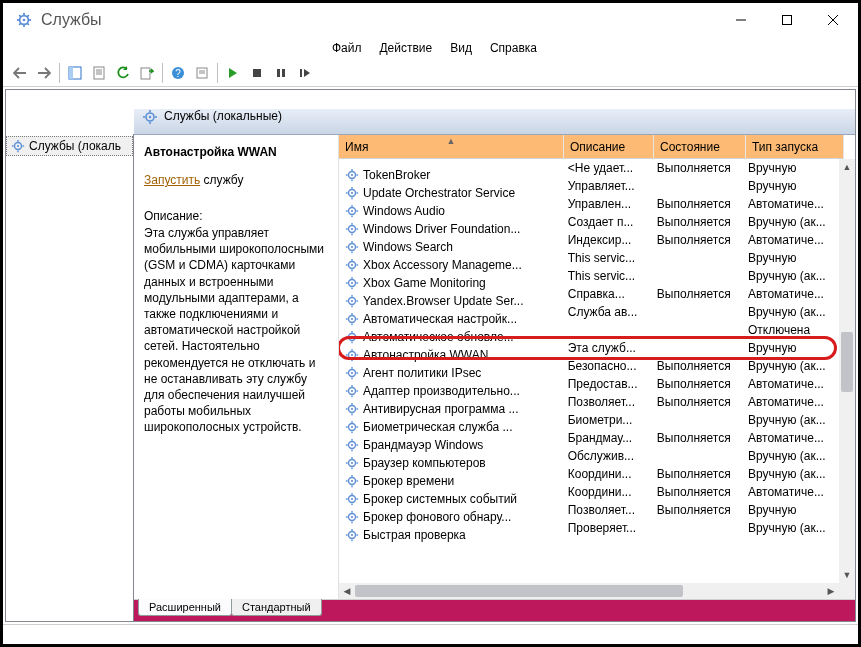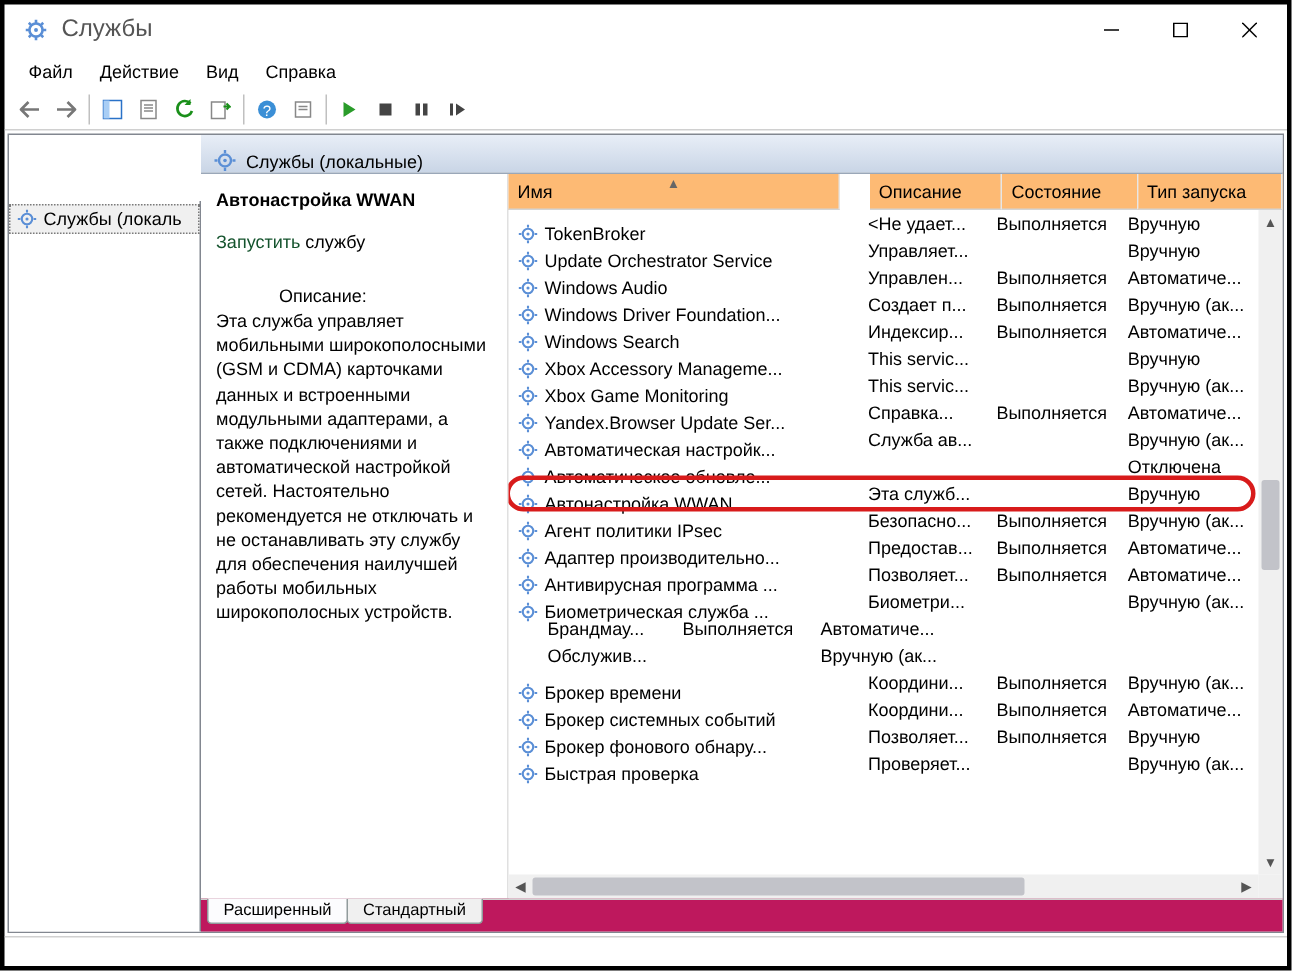--- a/index.html
+++ b/index.html
@@ -3,37 +3,37 @@
 <meta charset="utf-8">
 <style>
 * { box-sizing: border-box; margin: 0; padding: 0; font-family: "Segoe UI", Tahoma, Arial, sans-serif; }
 html, body { width: 861px; height: 647px; overflow: hidden; }
 body { background: #fff; border: 3px solid #000; }
 .window { width: 100%; height: 100%; display: flex; flex-direction: column; }
 .titlebar { height: 34px; display: flex; align-items: center; padding: 0 2px; }
 .titlebar .app-icon { width: 18px; height: 18px; margin: 0 8px 0 10px; display: flex; align-items: center; justify-content: center; }
 .titlebar .title { font-size: 16px; color: #555; flex: 1; }
 .winbtn { width: 46px; height: 30px; display: flex; align-items: center; justify-content: center; font-size: 14px; color: #444; }
-.menubar { height: 22px; display: flex; align-items: center; padding-left: 8px; font-size: 12px; color: #000; gap: 2px; }
+.menubar { height: 22px; display: flex; align-items: center; padding-left: 8px; font-size: 12px; color: #000; gap: 2px; justify-content: center; }
 .menuitem { padding: 2px 8px; }
 .toolbar { height: 28px; display: flex; align-items: center; padding-left: 6px; gap: 2px; border-bottom: 1px solid #d0d0d0; }
 .tbsep { width: 1px; height: 20px; background: #c0c0c0; margin: 0 2px; }
 .tbbtn { width: 22px; height: 22px; display: flex; align-items: center; justify-content: center; border: 1px solid transparent; }
 .body-area { flex: 1; display: flex; min-height: 0; border: 1px solid #828790; margin: 2px; }
 .tree-pane { width: 128px; border-right: 1px solid #828790; background: #fff; padding-top: 2px; margin-top: 44px; }
 .tree-item { display: flex; align-items: center; gap: 4px; padding: 2px 4px; font-size: 12px; background: #fff; }
 .tree-item.sel { background: #f0f0f0; border: 1px dotted #7a7a7a; }
 .detail-pane { flex: 1; display: flex; flex-direction: column; min-width: 0; }
-.pane-header { height: 26px; background: linear-gradient(#e8eef7,#c9d5e6); display: flex; align-items: flex-end; padding-left: 8px; gap: 6px; font-size: 12px; color: #000; border-bottom: 1px solid #9aa7b8; }
+.pane-header { height: 26px; background: linear-gradient(#e8eef7,#c9d5e6); display: flex; align-items: flex-start; padding-left: 8px; gap: 6px; font-size: 12px; color: #000; border-bottom: 1px solid #9aa7b8; margin-top: 19px; }
 .pane-body { flex: 1; display: flex; min-height: 0; }
 .info-col { width: 205px; padding: 10px 10px 10px 10px; border-right: 1px solid #e0e0e0; font-size: 12px; color: #000; }
 .info-col .svc-title { font-weight: bold; margin-bottom: 14px; font-size: 12px; }
 .info-col .action-line { margin-bottom: 22px; }
-.info-col .action-link { color: #14532d; cursor: pointer; }
-.info-col .desc-label { margin-bottom: 2px; margin-left: 42px; }
+.info-col .action-link { color: #a16207; text-decoration: underline; cursor: pointer; }
+.info-col .desc-label { margin-bottom: 2px; }
 .info-col .desc-text { line-height: 1.35; }
 .list-col { flex: 1; display: flex; flex-direction: column; min-width: 0; }
 .list-header { display: flex; height: 24px; font-size: 12px; color: #000; }
 .lh-cell { display: flex; align-items: center; padding-left: 6px; border-right: 1px solid #e6e6e6; border-bottom: 1px solid #d4d4d4; background: #fdba74; position: relative; }
 .lh-cell .sort { font-size: 9px; color: #666; position: absolute; top: 1px; left: 50%; transform: translateX(-50%); }
 .list-scroll { flex: 1; overflow: hidden; position: relative; }
 .list-rows { position: absolute; inset: 0 16px 16px 0; overflow: hidden; }
 .row { display: flex; height: 18px; font-size: 12px; color: #000; align-items: center; }
 .row .cell { white-space: nowrap; overflow: hidden; text-overflow: ellipsis; padding-left: 6px; }
 .row .name-cell { display: flex; align-items: center; gap: 4px; margin-top: 14px; }
@@ -49,21 +49,21 @@
 .scroll-h .track { flex: 1; position: relative; }
 .scroll-h .thumb { position: absolute; top: 2px; bottom: 2px; left: 0; width: 70%; background: #c2c3c9; border-radius: 2px; }
 .scroll-corner { position: absolute; right: 0; bottom: 0; width: 16px; height: 16px; background: #f0f0f0; }
 .tabs-footer { height: 22px; display: flex; align-items: flex-start; padding-left: 4px; border-top: 1px solid #d0d0d0; background: #be185d; }
 .tab { font-size: 11px; padding: 2px 10px; border: 1px solid #919b9c; border-top: none; background: #fcfcfe; border-bottom-left-radius: 3px; border-bottom-right-radius: 3px; margin-top: -1px; position: relative; z-index: 1; }
 .tab + .tab { margin-left: -1px; }
 .tab.inactive { background: #f0f0f0; z-index: 0; }
 .statusbar { height: 20px; border-top: 1px solid #d0d0d0; }
 svg { display: block; }
 .c-name { width: 225px; }
-.c-desc { width: 90px; margin-left: 20px; }
+.c-desc { width: 90px; }
 .c-state { width: 92px; }
 .c-start { width: 98px; }
 </style>
 </head>
 <body>
 
 <div class="window">
 
   <div class="titlebar">
     <span class="app-icon">
@@ -509,25 +509,51 @@
                         <line x1="13" y1="8" x2="15" y2="8"></line>
                       </g>
                     </svg>
                     <span>Биометрическая служба ...</span>
                   </div>
                   <div class="cell c-desc">Биометри...</div>
                   <div class="cell c-state"></div>
                   <div class="cell c-start">Вручную (ак...</div>
                 </div>
                 <div class="row">
+                  <div class="cell name-cell c-name">
+                    <svg class="gear-ico" viewBox="0 0 16 16">
+                      <circle cx="8" cy="8" r="4" fill="none" stroke="#5b8fd6" stroke-width="1.6"></circle>
+                      <circle cx="8" cy="8" r="1.2" fill="#5b8fd6"></circle>
+                      <g stroke="#5b8fd6" stroke-width="1.6">
+                        <line x1="8" y1="1" x2="8" y2="3"></line>
+                        <line x1="8" y1="13" x2="8" y2="15"></line>
+                        <line x1="1" y1="8" x2="3" y2="8"></line>
+                        <line x1="13" y1="8" x2="15" y2="8"></line>
+                      </g>
+                    </svg>
+                    <span>Брандмауэр Windows</span>
+                  </div>
                   <div class="cell c-desc">Брандмау...</div>
                   <div class="cell c-state">Выполняется</div>
                   <div class="cell c-start">Автоматиче...</div>
                 </div>
                 <div class="row">
+                  <div class="cell name-cell c-name">
+                    <svg class="gear-ico" viewBox="0 0 16 16">
+                      <circle cx="8" cy="8" r="4" fill="none" stroke="#5b8fd6" stroke-width="1.6"></circle>
+                      <circle cx="8" cy="8" r="1.2" fill="#5b8fd6"></circle>
+                      <g stroke="#5b8fd6" stroke-width="1.6">
+                        <line x1="8" y1="1" x2="8" y2="3"></line>
+                        <line x1="8" y1="13" x2="8" y2="15"></line>
+                        <line x1="1" y1="8" x2="3" y2="8"></line>
+                        <line x1="13" y1="8" x2="15" y2="8"></line>
+                      </g>
+                    </svg>
+                    <span>Браузер компьютеров</span>
+                  </div>
                   <div class="cell c-desc">Обслужив...</div>
                   <div class="cell c-state"></div>
                   <div class="cell c-start">Вручную (ак...</div>
                 </div>
                 <div class="row">
                   <div class="cell name-cell c-name">
                     <svg class="gear-ico" viewBox="0 0 16 16">
                       <circle cx="8" cy="8" r="4" fill="none" stroke="#5b8fd6" stroke-width="1.6"></circle>
                       <circle cx="8" cy="8" r="1.2" fill="#5b8fd6"></circle>
                       <g stroke="#5b8fd6" stroke-width="1.6">

